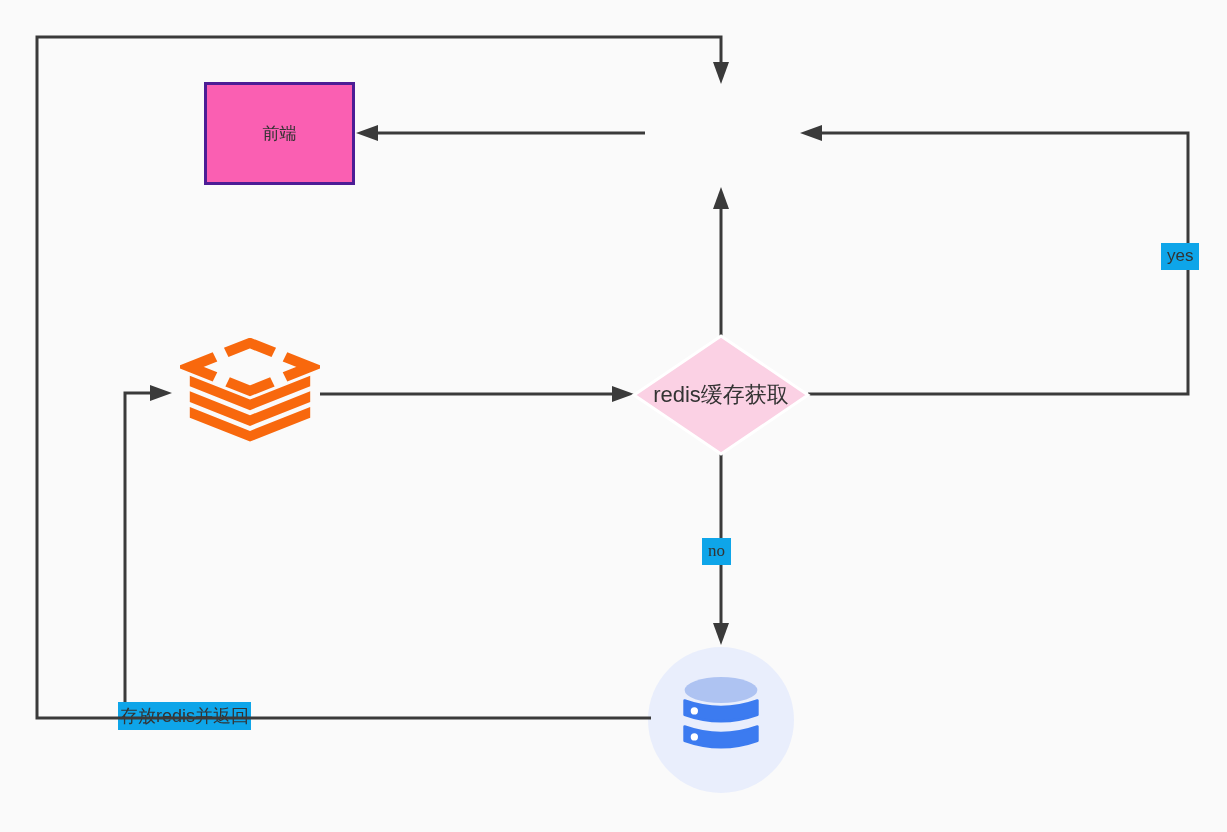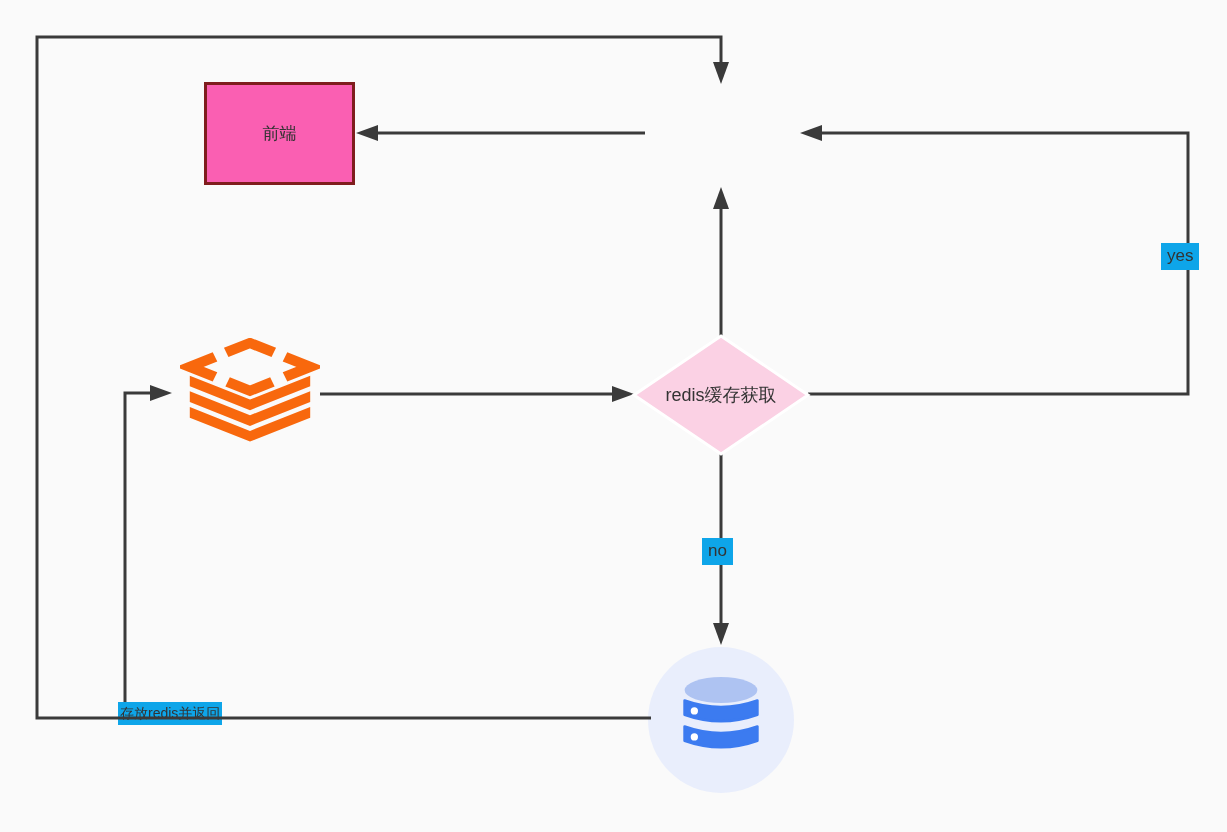--- a/index.html
+++ b/index.html
@@ -24,34 +24,34 @@
   .canvas{position:absolute;left:0;top:0;width:1227px;height:832px;}
   svg.layer{position:absolute;left:0;top:0;width:1227px;height:832px;pointer-events:none;}
   .layerA{z-index:1;}
   .layerC{z-index:4;}
   .edge{stroke:var(--line);stroke-width:3;fill:none;}
   .arrow{fill:var(--line);stroke:none;}
 
   .node-box{
     position:absolute;z-index:2;
     background:var(--node-pink);
-    border:3px solid #7f1d1d;
+    border:3px solid #4c1d95;
     display:flex;align-items:center;justify-content:center;
     color:var(--text);font-size:17px;
   }
   .node-frontend{left:204px;top:82px;width:151px;height:103px;}
   .node-backend{left:645px;top:82px;width:152px;height:103px;}
 
   .node-decision{position:absolute;z-index:2;left:631px;top:333px;width:180px;height:124px;}
   .node-decision svg{position:absolute;left:0;top:0;width:100%;height:100%;}
   .diamond-shape{fill:var(--decision-pink);stroke:#ffffff;stroke-width:3;}
   .decision-label{
     position:absolute;left:0;top:0;width:100%;height:100%;
     display:flex;align-items:center;justify-content:center;
-    color:var(--text);font-size:18px;text-align:center;
+    color:var(--text);font-size:22px;text-align:center;
   }
 
   .redis-icon-wrap{position:absolute;z-index:2;left:180px;top:338px;width:140px;height:108px;}
   .r-stroke{stroke:var(--redis-orange);stroke-width:8;fill:none;}
   .r-fill{fill:var(--redis-orange);stroke:none;}
 
   .node-database{
     position:absolute;z-index:2;left:648px;top:647px;width:146px;height:146px;
     border-radius:50%;background:var(--db-circle);
     display:flex;align-items:center;justify-content:center;
@@ -60,22 +60,22 @@
   .db-band{fill:var(--db-blue);stroke:var(--db-blue);stroke-width:2;stroke-linejoin:round;}
   .db-dot{fill:#ffffff;}
 
   .edge-label{
     position:absolute;z-index:3;
     background:#0ea5e9;color:var(--text);
     font-size:17px;line-height:1.35;
     padding:2px 6px;white-space:nowrap;
   }
   .label-yes{left:1161px;top:243px;}
-  .label-no{left:702px;top:538px;}
-  .label-store{left:118px;top:702px;font-size:14px;padding:2px 2px;}
+  .label-no{left:702px;top:538px;font-family:Liberation Serif, serif;}
+  .label-store{left:118px;top:702px;font-size:18px;padding:2px 2px;}
 </style>
 </head>
 <body>
 
 <div class="canvas">
 
   <svg class="layer layerA" viewBox="0 0 1227 832">
 
     <g>
       <line class="edge" x1="645" y1="133" x2="378" y2="133"></line>

